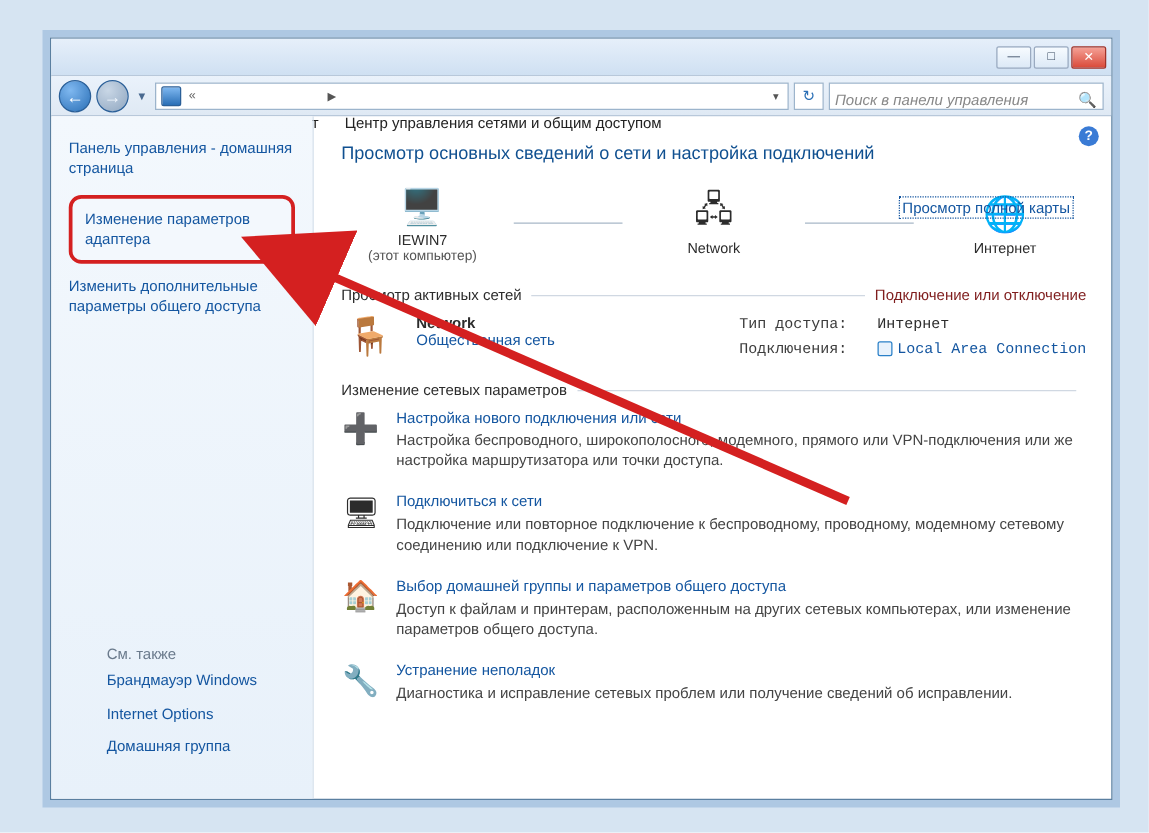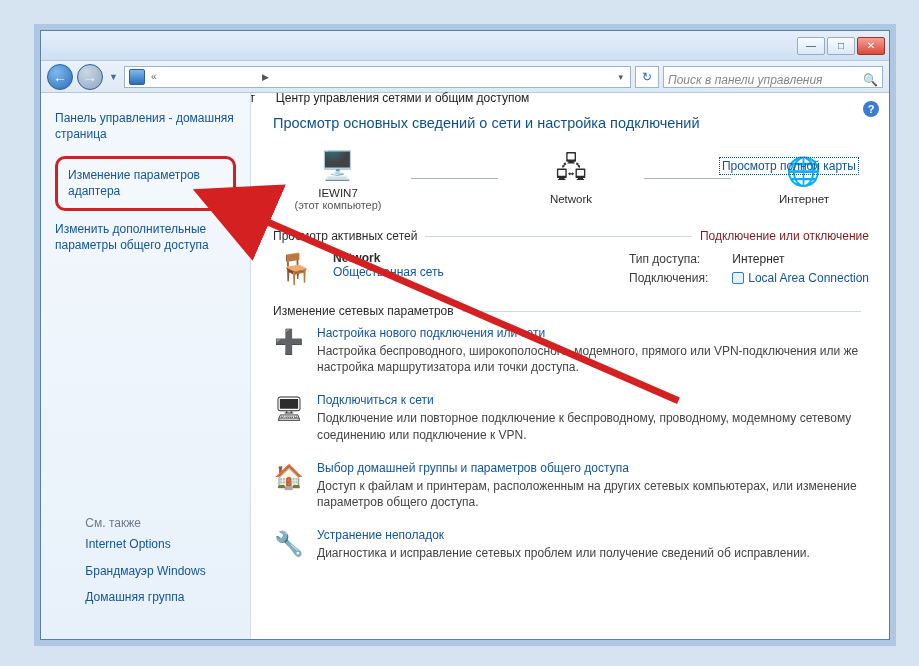--- a/index.html
+++ b/index.html
@@ -195,20 +195,21 @@
   .active-net .icon { font-size:30px; width:46px; text-align:center; }
   .active-net .net-name { font-weight:bold; }
   .active-net .net-type { color:#1456a0; }
   .active-net .right {
     margin-left:auto;
     display:grid;
     grid-template-columns: auto auto;
     column-gap: 24px;
     row-gap: 4px;
     align-items:center;
+    font-family:Liberation Mono, monospace;
   }
   .active-net .right .lbl { color:#3c3c3c; }
   .active-net .right .val-link { color:#1456a0; display:flex; align-items:center; gap:4px;}
   .plug-icon {
     width:12px;height:12px; border:1.5px solid #2a80c8; border-radius:2px;
     display:inline-block; position:relative;
     background:#e8f2fc;
   }
   .settings-list { margin-top:8px; }
   .setting-item {
@@ -273,22 +274,22 @@
       <div class="home-link side-link">Панель управления - домашняя страница</div>
 
       <div class="highlight-box">
         <div class="side-link">Изменение параметров адаптера</div>
       </div>
 
       <div class="side-link">Изменить дополнительные параметры общего доступа</div>
 
       <div class="sidebar-bottom">
         <div class="see-also">См. также</div>
+        <span class="side-link">Брандмауэр Windows</span>
         <span class="side-link">Internet Options</span>
-        <span class="side-link">Брандмауэр Windows</span>
         <span class="side-link">Домашняя группа</span>
       </div>
     </div>
 
     <div class="main">
       <div class="help-icon">?</div>
 
       <h1>Просмотр основных сведений о сети и настройка подключений</h1>
 
       <a class="map-link">Просмотр полной карты</a>

